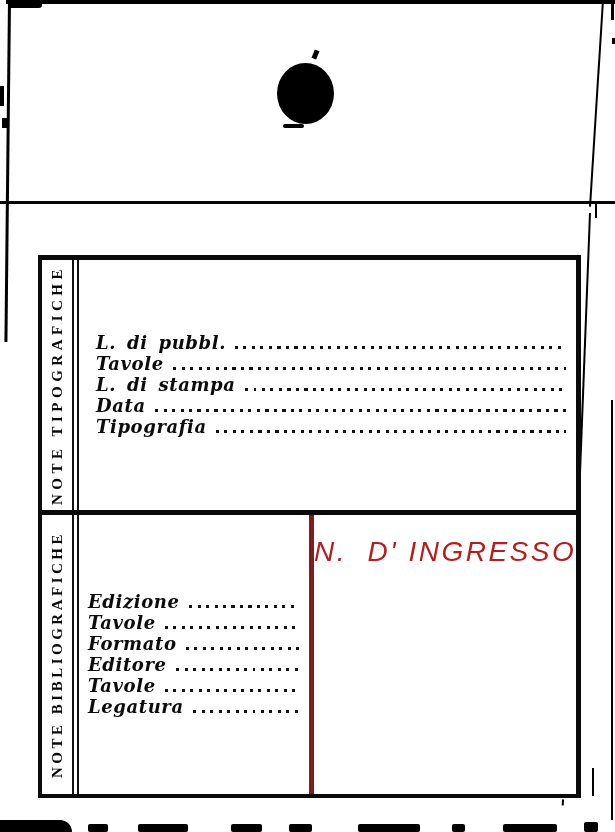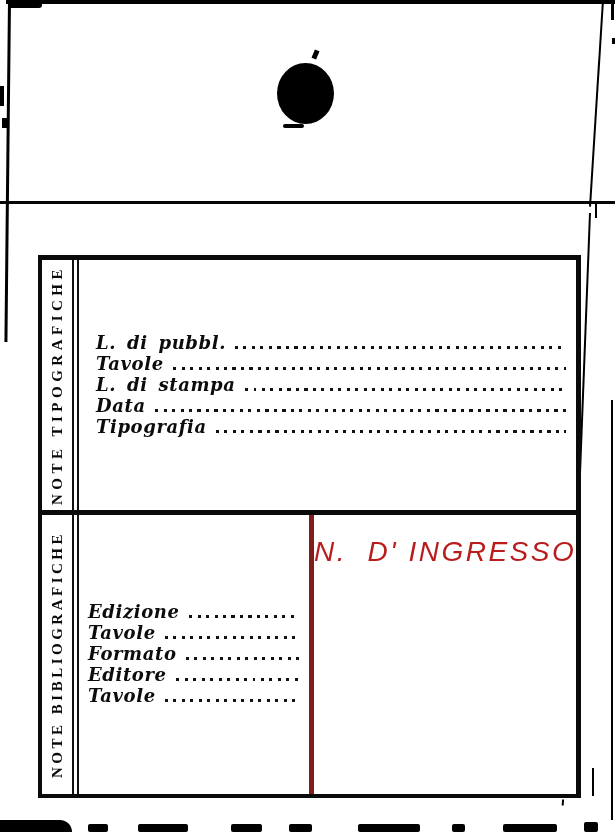--- a/index.html
+++ b/index.html
@@ -161,19 +161,23 @@
         <span class="leader"></span>
       </div>
       <div class="field-row">
         <span class="field-label">Editore</span>
         <span class="leader"></span>
       </div>
       <div class="field-row">
         <span class="field-label">Tavole</span>
         <span class="leader"></span>
       </div>
+      <div class="field-row">
+        <span class="field-label">Legatura</span>
+        <span class="leader"></span>
+      </div>
     </div>
     <div class="ingresso-cell">
       <span class="ingresso-header">N.  D' INGRESSO</span>
     </div>
   </div>
 
 </div>
 
 </body></html>

